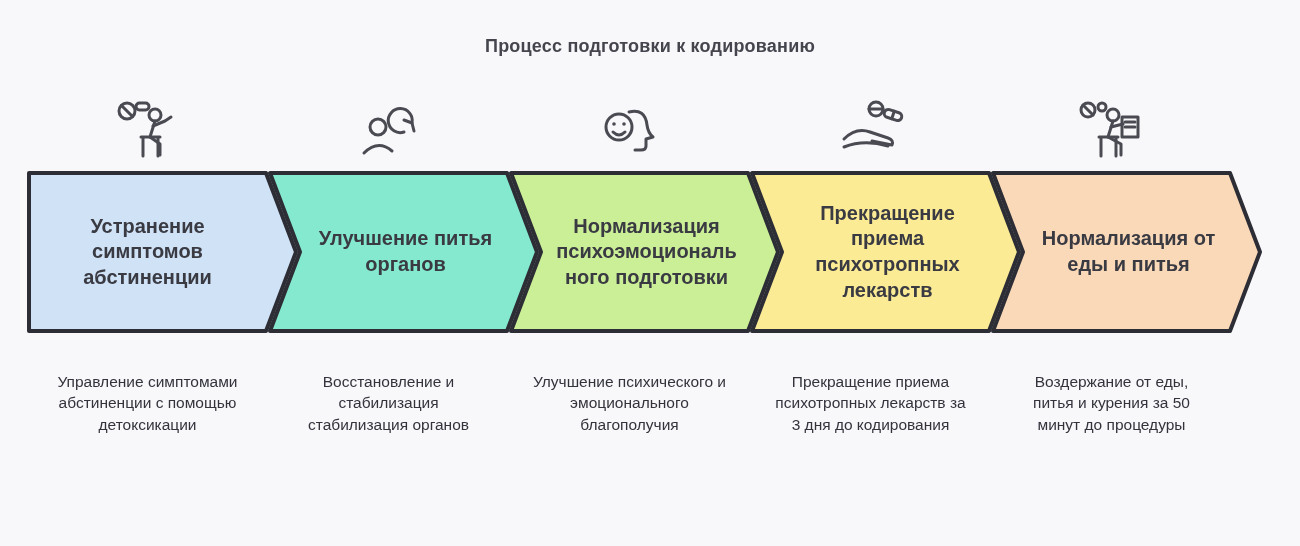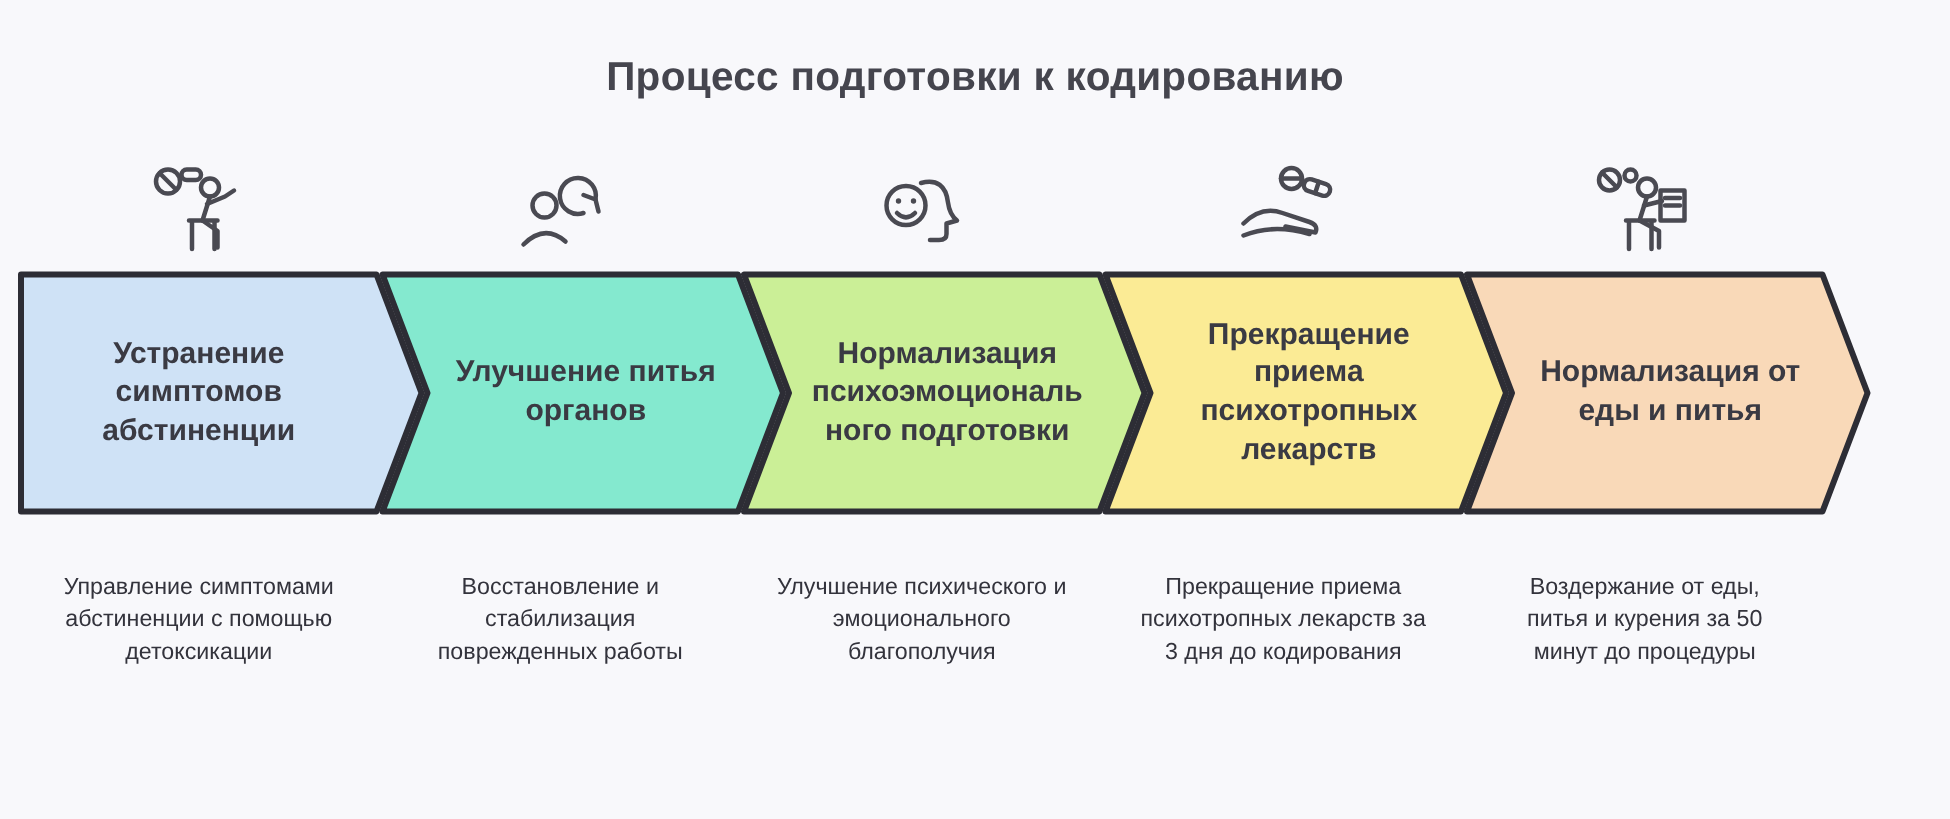--- a/index.html
+++ b/index.html
@@ -4,29 +4,29 @@
 <style>
   html, body { margin:0; padding:0; }
   body {
     width:1300px; height:546px;
     background:#f8f8fb;
     font-family:"Liberation Sans", sans-serif;
     overflow:hidden;
   }
   .title {
     text-align:center;
-    font-size:27px;
+    font-size:18px;
     font-weight:bold;
     color:#45454e;
     margin:36px 0 0 0;
     letter-spacing:.2px;
   }
   .steps {
     display:flex;
-    padding-left:12px;
+    padding-left:27px;
     margin-top:18px;
   }
   .step { width:241px; position:relative; flex:0 0 241px; }
   .icon-wrap {
     height:86px;
     display:flex; align-items:flex-end; justify-content:center;
     padding-bottom:10px;
   }
   .icon-wrap svg {
     stroke:#4a4a52; stroke-width:3; fill:none;
@@ -92,21 +92,21 @@
         <path d="M58,24 A12,12 0 1 0 50,33"></path>
         <path d="M58,24 l-8,-3 M58,24 l2,8"></path>
       </svg>
     </div>
     <div class="chev">
       <svg class="chev-svg" width="271" height="162" viewBox="0 0 271 162">
         <polygon points="2,2 239,2 269,81 239,160 2,160 32,81" fill="#84e9cf"></polygon>
       </svg>
       <div class="label">Улучшение питья органов</div>
     </div>
-    <div class="desc">Восстановление и стабилизация поврежденных работы</div>
+    <div class="desc">Восстановление и стабилизация стабилизация органов</div>
   </div>
 
   <div class="step">
     <div class="icon-wrap">
       <svg width="70" height="62" viewBox="0 0 70 62">
         <circle cx="24" cy="28" r="13"></circle>
         <circle class="dot" cx="19" cy="25" r="1.8"></circle>
         <circle class="dot" cx="29" cy="25" r="1.8"></circle>
         <path d="M18,33 Q24,39 30,33"></path>
         <path d="M34,13 Q50,9 52,26 Q53,34 58,38 L51,40 L51,47 Q51,51 46,51 L40,51"></path>

